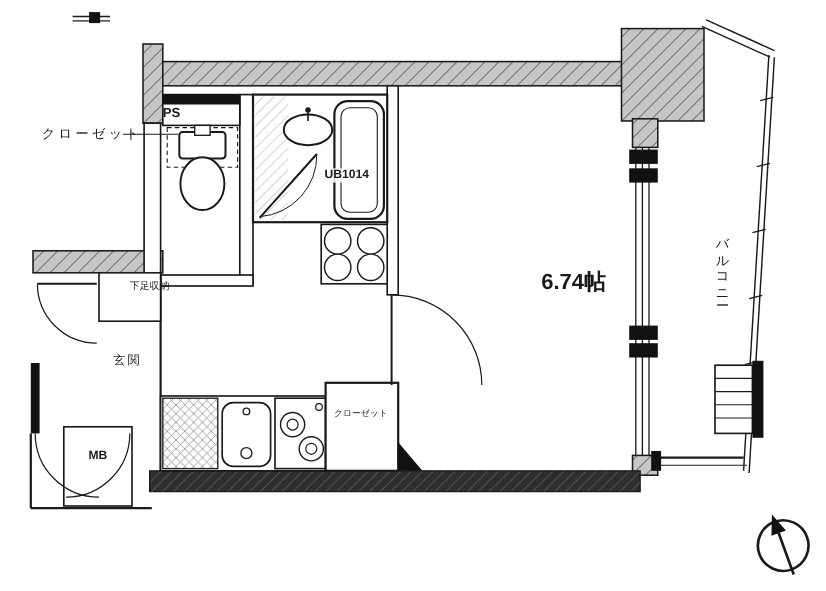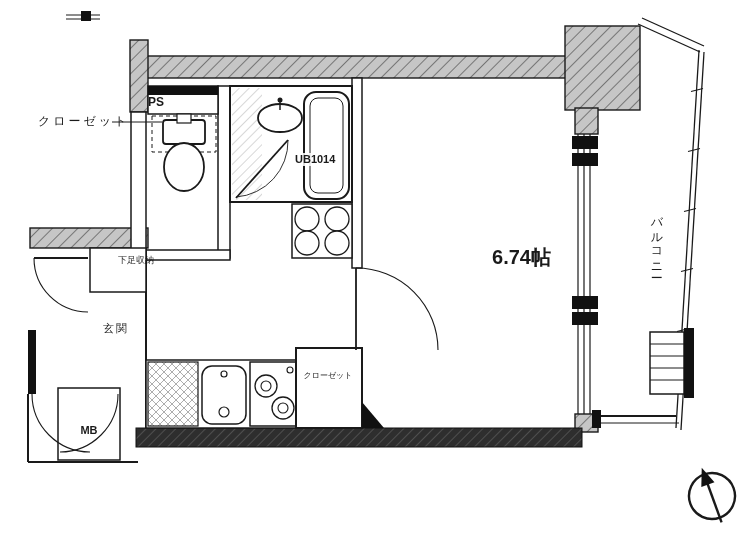--- a/index.html
+++ b/index.html
@@ -190,17 +190,17 @@
 
 
   <div class="label" style="left:411px;width:140px;top:246px;text-align:right;font-size:20px;font-weight:700;">6.74帖</div>
 
   <div class="label" style="left:649px;top:208px;font-size:12px;letter-spacing:2px;writing-mode:vertical-rl;">バルコニー</div>
 
   <div class="label" style="left:102px;width:68px;top:255px;text-align:center;font-size:9px;">下足収納</div>
 
   <div class="label" style="left:89px;width:54px;top:322px;text-align:center;font-size:11px;letter-spacing:2px;font-weight:400;">玄関</div>
 
-  <div class="label" style="left:58px;width:62px;top:424px;text-align:center;font-size:11px;font-weight:bold;">MB</div>
+  <div class="label" style="left:58px;width:62px;top:408px;text-align:center;font-size:11px;font-weight:bold;">MB</div>
 
   <div class="label" style="left:297px;width:62px;top:371px;text-align:center;font-size:8px;">クローゼット</div>
 
 </div>
 
 </body></html>

